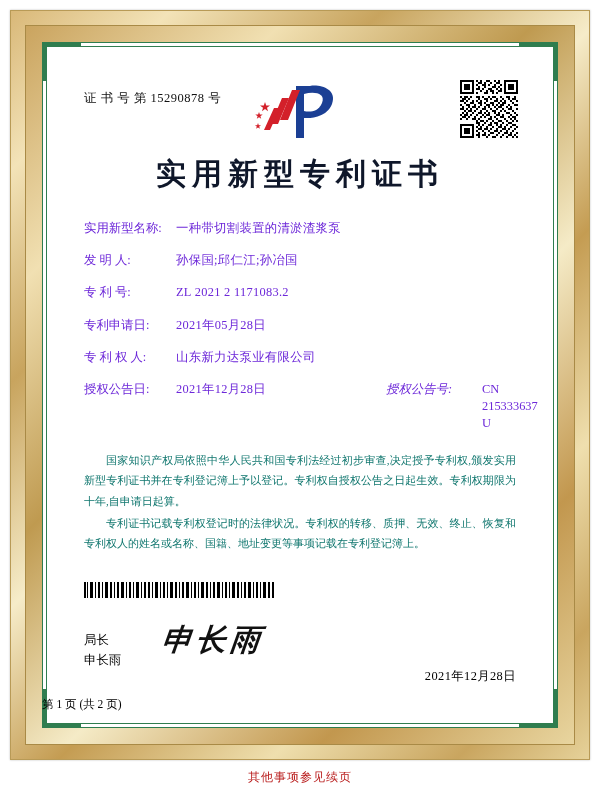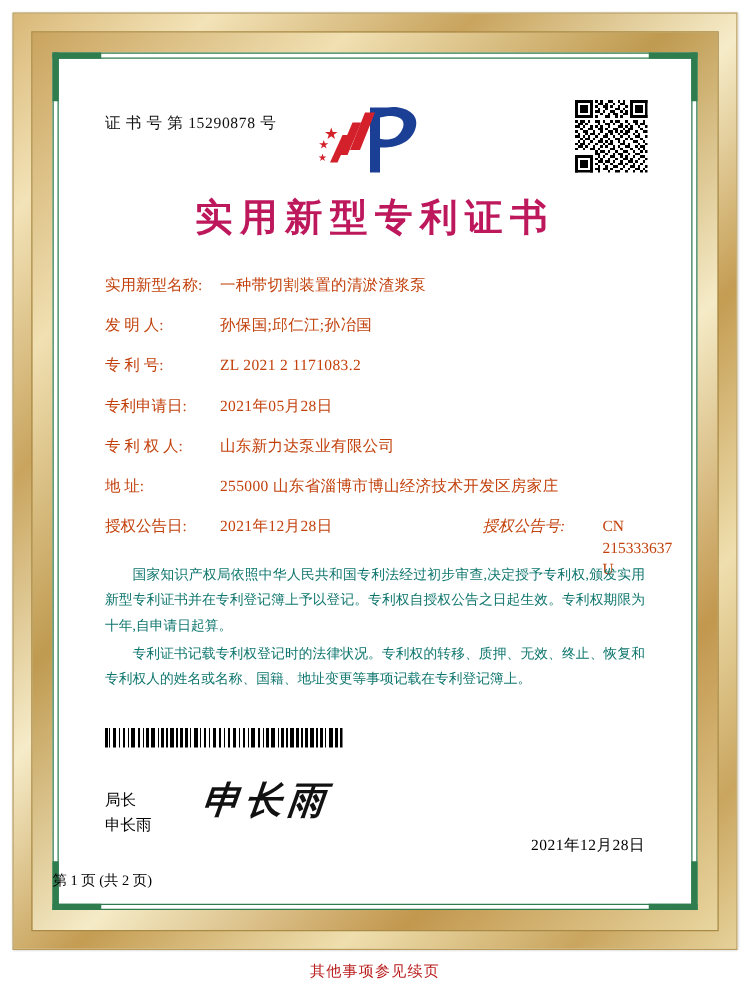--- a/index.html
+++ b/index.html
@@ -136,31 +136,31 @@
 
   .main-title {
     position: absolute;
     left: 0;
     right: 0;
     top: 112px;
     text-align: center;
     font-size: 30px;
     font-weight: bold;
     letter-spacing: 6px;
-    color: #be185d;
+    color: #0f172a;
     font-family: "Liberation Serif", "DejaVu Serif", serif;
   }
 
   .fields {
     position: absolute;
     left: 42px;
     right: 42px;
     top: 178px;
     font-size: 12.4px;
-    color: #c2410c;
+    color: #6d28d9;
   }
   .field-row {
     display: flex;
     align-items: baseline;
     margin-bottom: 15.5px;
     line-height: 1.35;
   }
   .field-label {
     width: 92px;
     flex: 0 0 92px;
@@ -547,24 +547,20 @@
         <span class="field-value">ZL 2021 2 1171083.2</span>
       </div>
       <div class="field-row">
         <span class="field-label">专利申请日:</span>
         <span class="field-value">2021年05月28日</span>
       </div>
       <div class="field-row">
         <span class="field-label">专 利 权 人:</span>
         <span class="field-value">山东新力达泵业有限公司</span>
       </div>
-      <div class="field-row">
-        <span class="field-label">地        址:</span>
-        <span class="field-value">255000  山东省淄博市博山经济技术开发区房家庄</span>
-      </div>
       <div class="field-row two-col">
         <span class="field-label">授权公告日:</span>
         <span class="field-value">2021年12月28日</span>
         <span class="field-label2">授权公告号:</span>
         <span class="field-value2">CN 215333637 U</span>
       </div>
     </div>
 
     <div class="paragraphs">
       <p>国家知识产权局依照中华人民共和国专利法经过初步审查,决定授予专利权,颁发实用新型专利证书并在专利登记簿上予以登记。专利权自授权公告之日起生效。专利权期限为十年,自申请日起算。</p>

